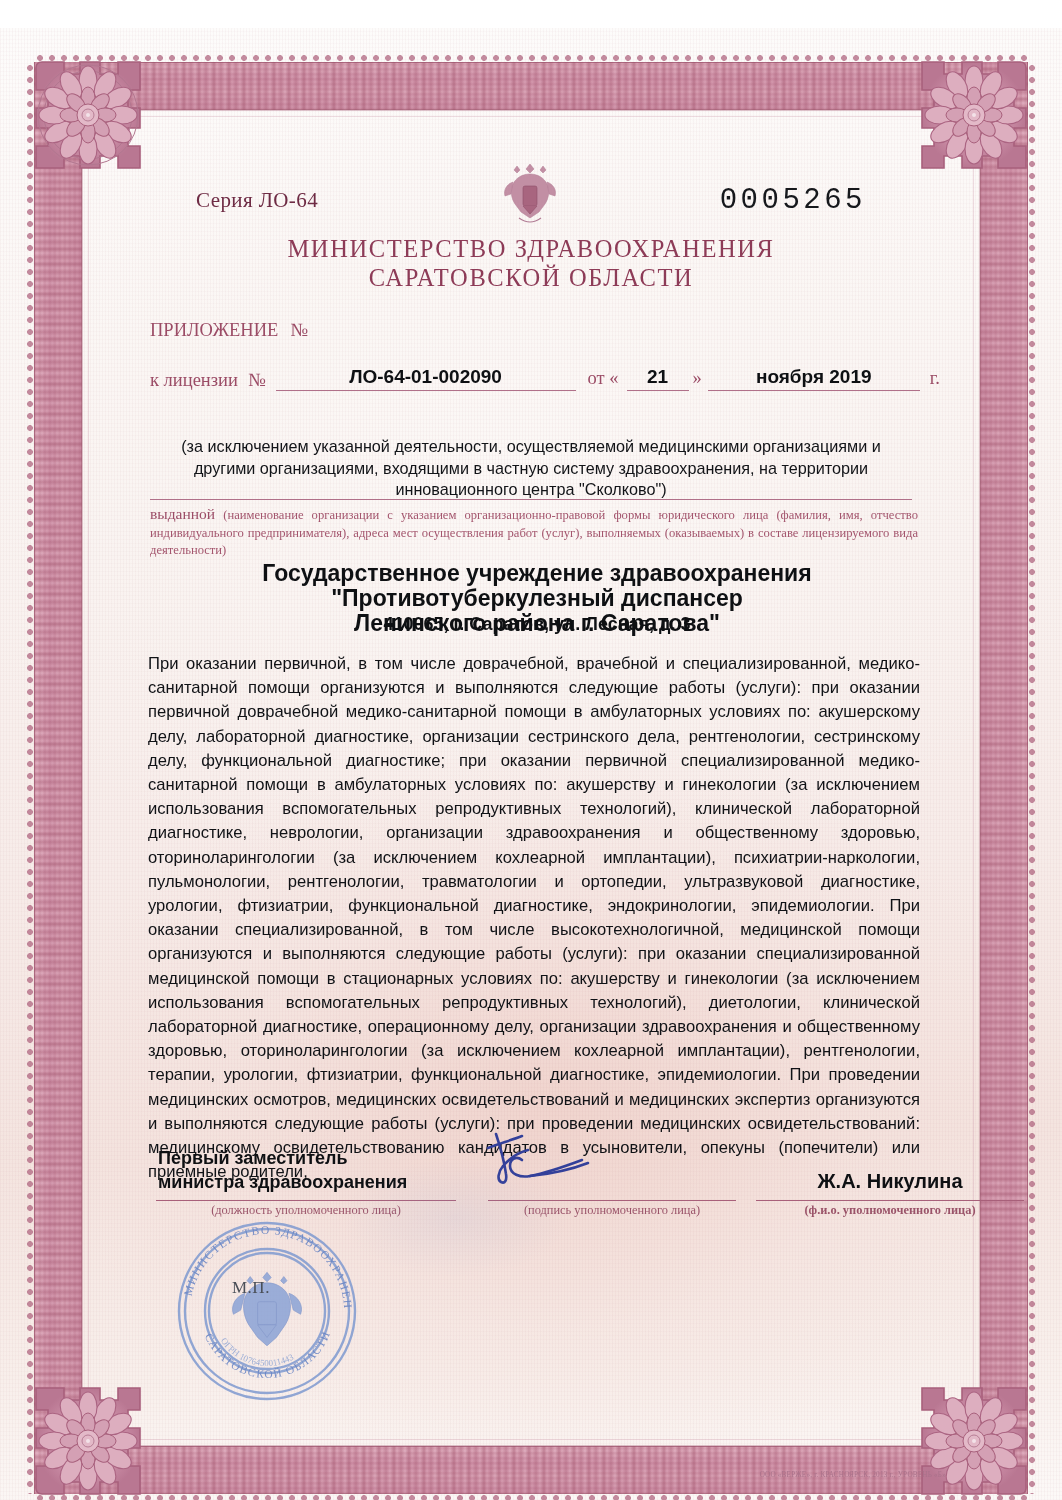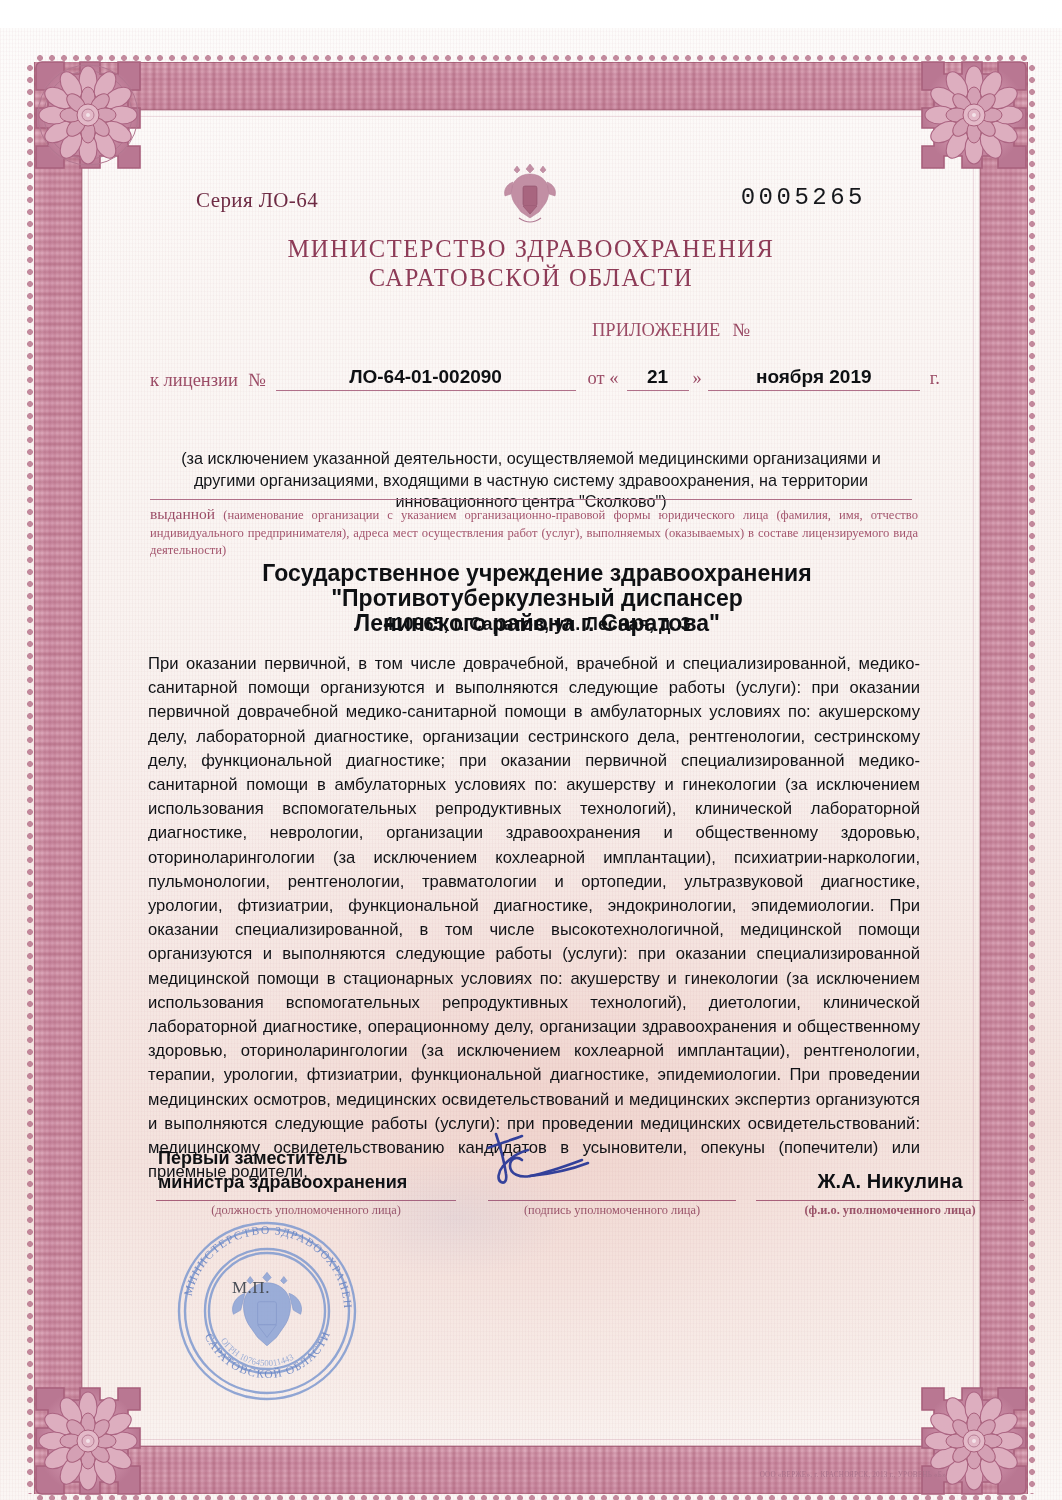--- a/index.html
+++ b/index.html
@@ -102,21 +102,21 @@
   .content{position:absolute;left:0;top:0;width:1062px;height:1500px;}
   .emblem{position:absolute;left:497px;top:126px;width:66px;height:74px;}
   .serial-left{
     position:absolute;left:196px;top:160px;
     font-family:"Liberation Serif", serif;
     font-size:21px;color:#6e2b44;letter-spacing:.4px;
   }
   .serial-number{
     position:absolute;right:196px;top:156px;
     font-family:"Liberation Mono", monospace;
-    font-size:24px;color:#16181c;letter-spacing:3.5px;font-weight:500;
+    font-size:29px;color:#16181c;letter-spacing:3.5px;font-weight:500;
   }
   .ministry{
     position:absolute;left:0;right:0;top:206px;text-align:center;
     font-family:"Liberation Serif", serif;
     font-size:24.5px;color:#8d3b57;letter-spacing:1.6px;line-height:29px;
     font-weight:400;
   }
   
   .row{position:absolute;display:flex;align-items:flex-end;}
   .lbl{
@@ -124,33 +124,33 @@
     font-size:18.5px;color:#9b4c66;white-space:nowrap;
   }
   .fill{
     position:relative;flex:1;
     border-bottom:1.3px solid #b07089;
     text-align:center;
     font-size:19px;font-weight:bold;color:#0e1013;
     padding-bottom:2px;
     font-family:"Liberation Sans", sans-serif;
   }
-  .r-prilozhenie{left:150px;top:292px;width:600px;justify-content:flex-end;}
+  .r-prilozhenie{left:150px;top:292px;width:600px;}
   .r-prilozhenie .fill{margin-left:10px;}
   .r-license{left:150px;top:338px;width:762px;}
   .r-license .f1{flex:0 0 300px;margin-left:10px;}
   .r-license .mid{padding:0 8px 2px 12px;}
   .r-license .f2{flex:0 0 62px;}
   .r-license .mid2{padding:0 6px 2px 4px;}
   .r-license .f3{flex:0 0 212px;}
   .r-license .tail{padding:0 0 2px 10px;}
   .r-activity{left:150px;top:390px;width:762px;}
   .r-activity .fill{margin-left:10px;}
   .exception{
-    position:absolute;left:150px;top:420px;width:762px;
+    position:absolute;left:150px;top:408px;width:762px;
     text-align:center;font-size:16.2px;color:#121418;line-height:21.5px;
     font-weight:500;
   }
   .hr-under-exception{
     position:absolute;left:150px;top:471px;width:762px;
     border-bottom:1.3px solid #b07089;
   }
   .issued-note{
     position:absolute;left:150px;top:477px;width:768px;
     font-family:"Liberation Serif", serif;

